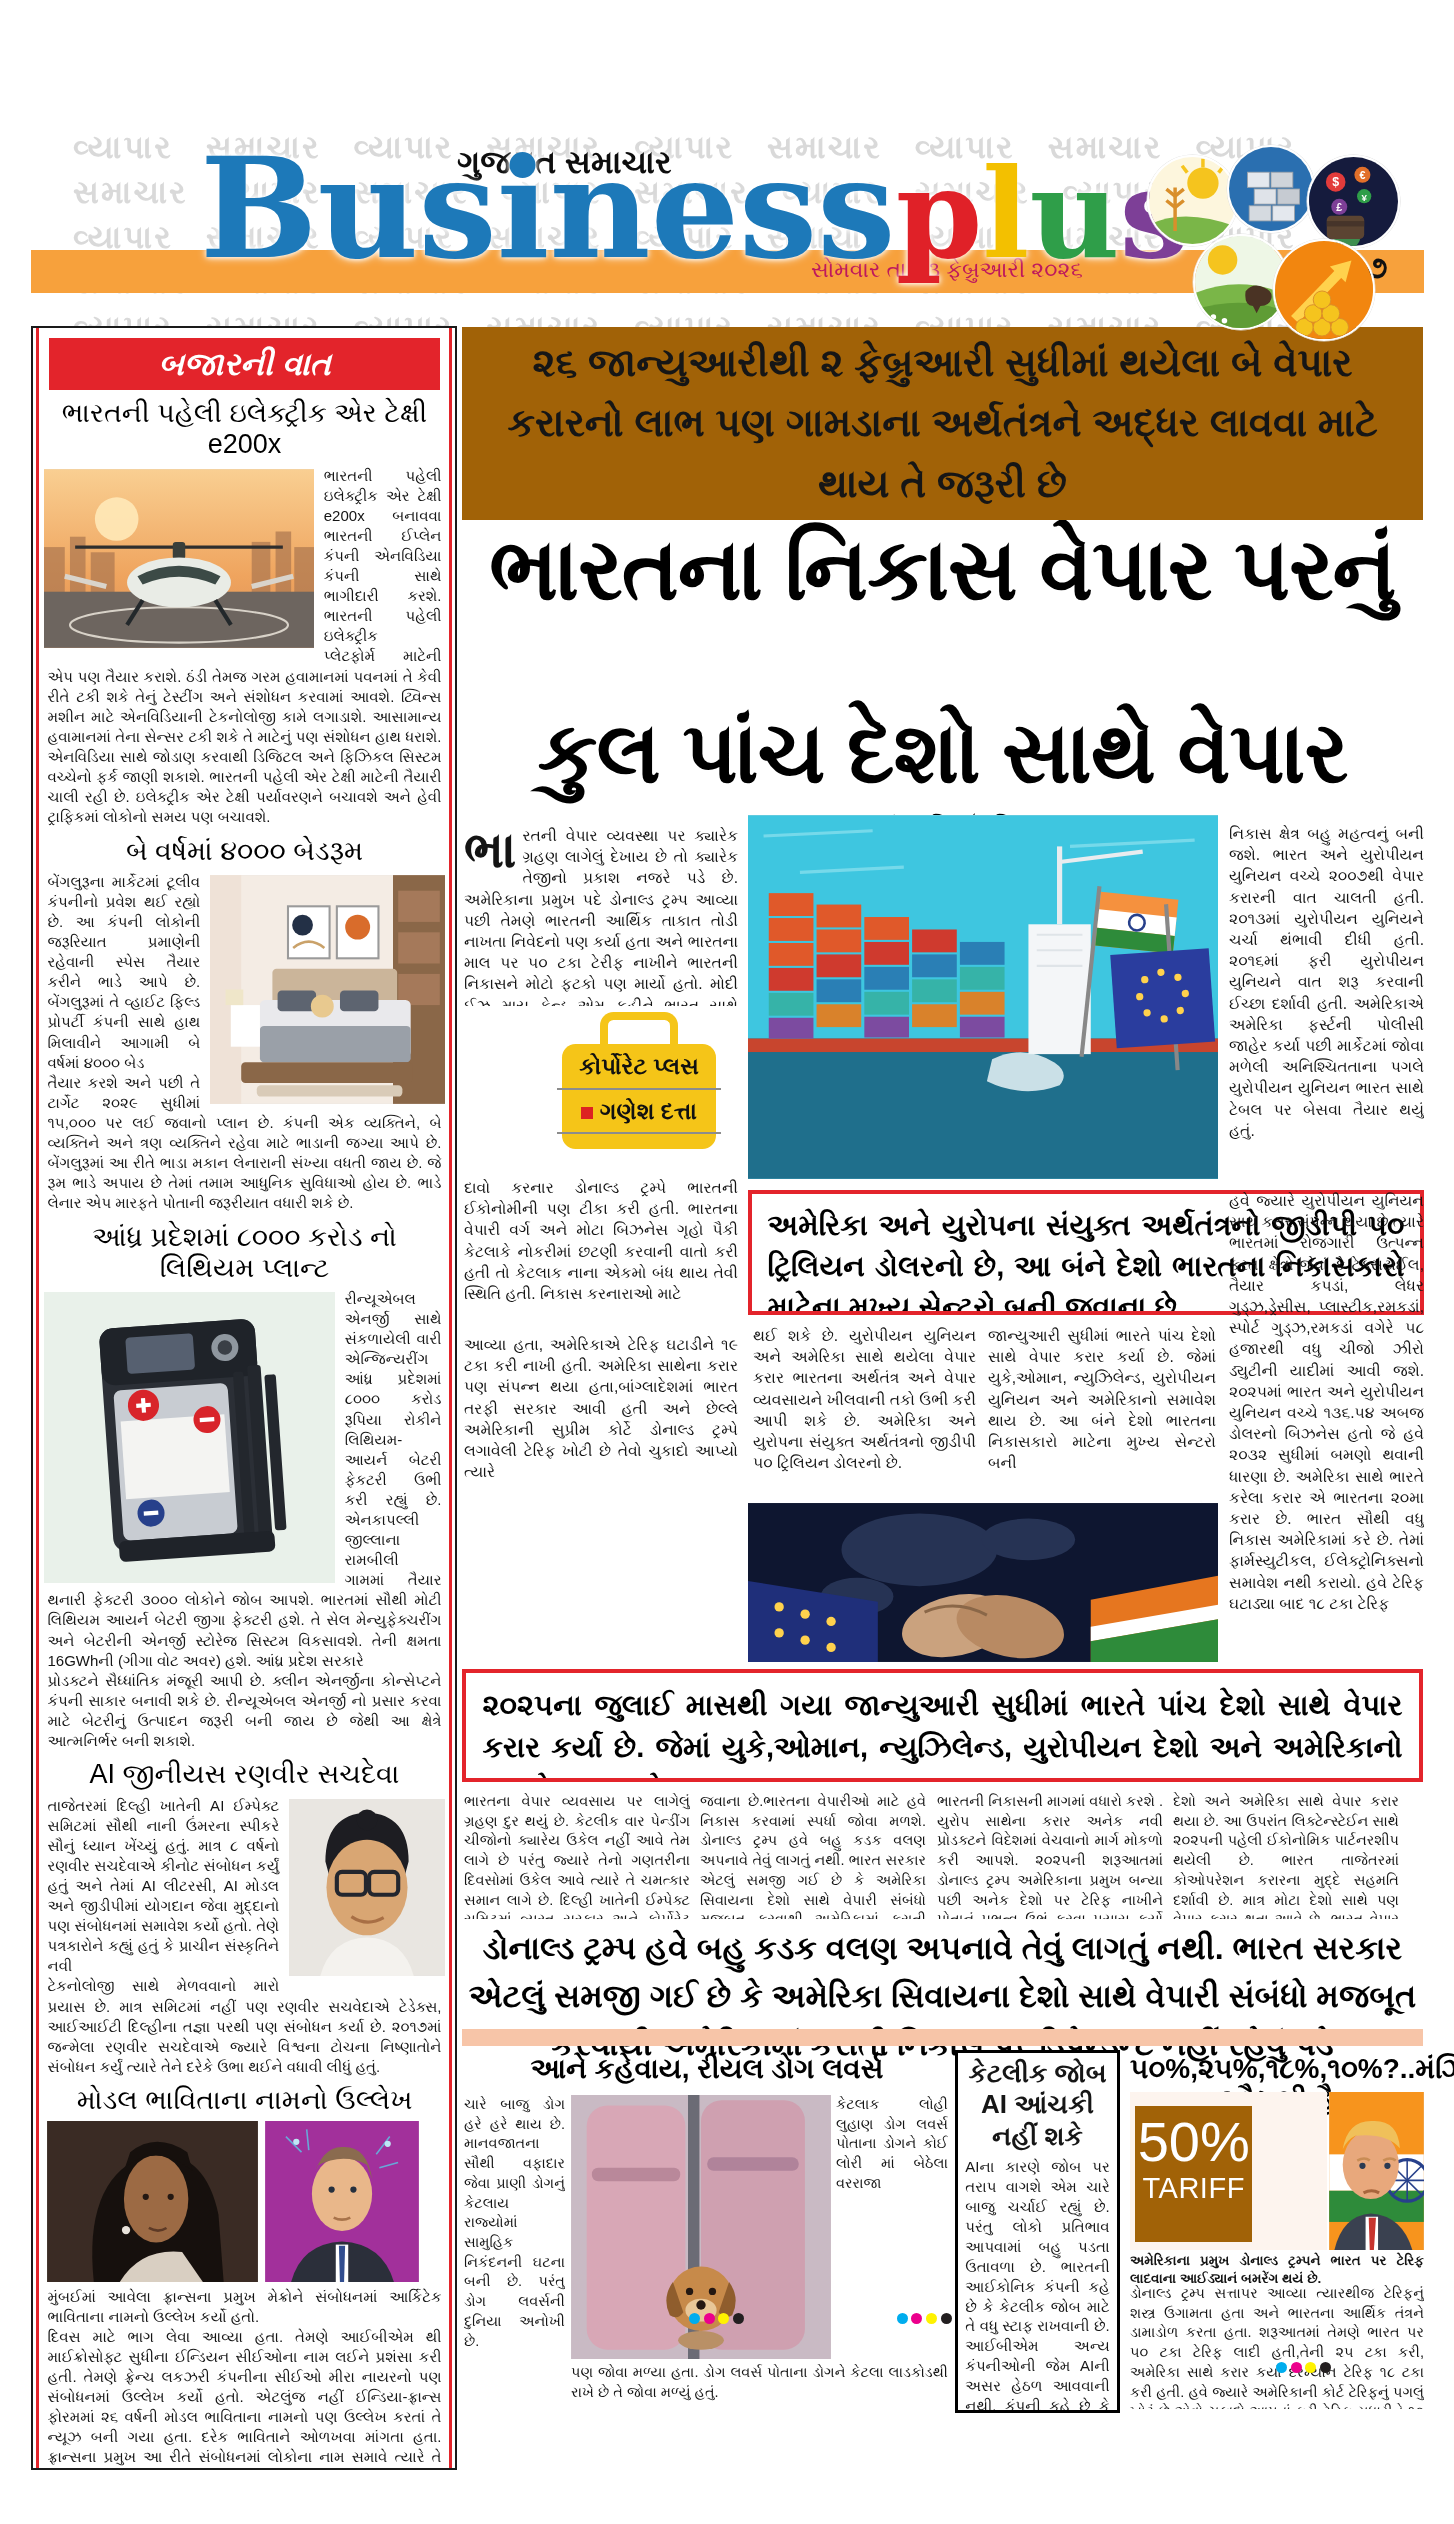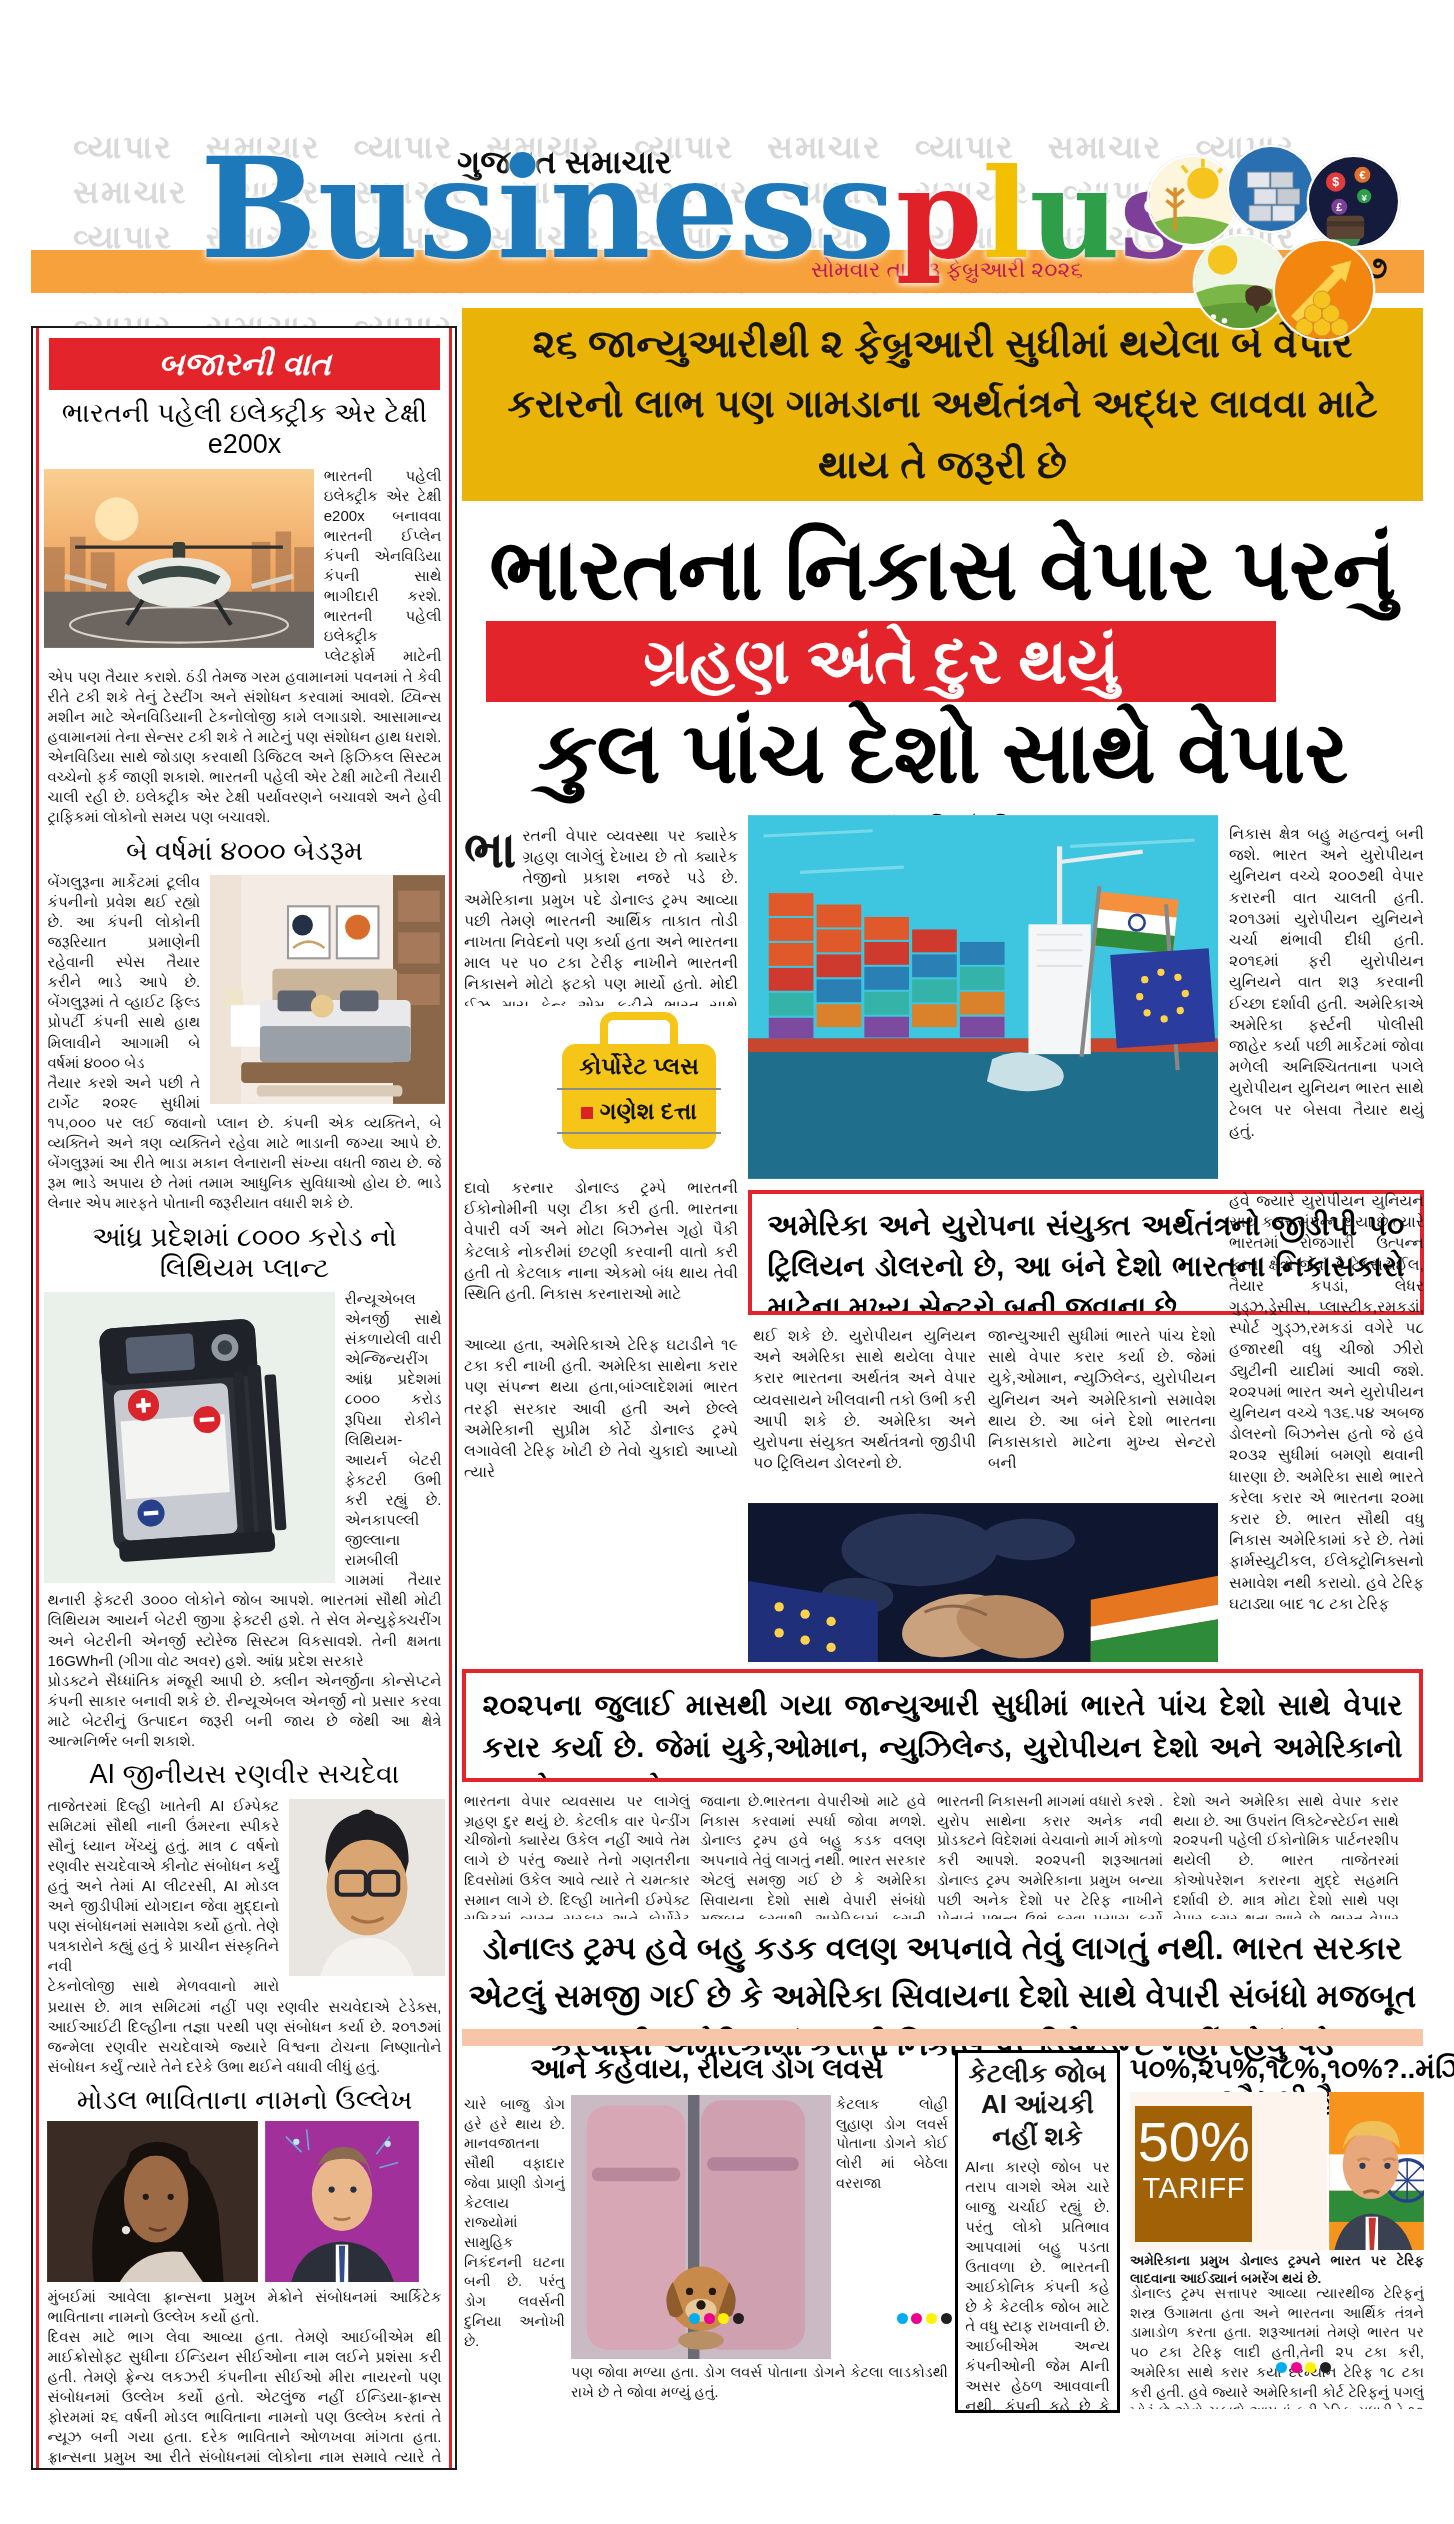--- a/index.html
+++ b/index.html
@@ -28,21 +28,21 @@
   .sb-inner{position:absolute;left:11.4px;right:10.4px;top:0;bottom:0;overflow:hidden;}
   .sb-banner{margin:10.4px 4.2px 7.3px;background:#e3242b;color:#fff;font-weight:bold;font-size:32px;
              text-align:center;padding:7.3px 0;font-style:italic;}
   .sb-head{font-weight:normal;font-size:27px;line-height:1.15;text-align:center;margin:8.3px 3.1px 5.2px;color:#000;}
   .sb-text{font-size:15px;line-height:1.34;text-align:justify;margin:0 3.1px;color:#141414;}
   .float-l{float:left;margin:3.1px 9.4px 4.2px 0;}
   .float-r{float:right;margin:3.1px 0 4.2px 9.4px;}
   .clear{clear:both;}
   .imgframe{display:block;background:#ddd;overflow:hidden;}
   
-  .strap{position:absolute;left:462px;top:308px;width:961px;height:193px;background:#eab308;z-index:2;
+  .strap{position:absolute;left:462px;top:327px;width:961px;height:193px;background:#a16207;z-index:2;
          font-weight:bold;font-size:39px;line-height:1.55;text-align:center;display:flex;align-items:center;justify-content:center;padding:0 9px;box-sizing:border-box;}
   .h-kicker{position:absolute;left:462px;top:526px;width:961px;text-align:center;font-weight:bold;
             font-size:86px;line-height:1.02;color:#000;letter-spacing:-1px;}
   .h-banner{position:absolute;left:486px;top:621px;width:790px;height:81px;background:#e3242b;color:#fff;
             font-weight:bold;font-size:64px;display:flex;align-items:center;justify-content:center;letter-spacing:-0.5px;}
   .h-main{position:absolute;left:462px;top:710px;width:961px;text-align:center;font-weight:bold;
           font-size:85px;line-height:1.02;color:#000;letter-spacing:-1px;}
   .body-col{position:absolute;font-size:15.6px;line-height:1.36;text-align:justify;color:#141414;overflow:hidden;}
   .dropcap{float:left;font-size:50px;line-height:.9;font-weight:bold;margin:3.1px 6.2px 0 0;}
   .quote-box{position:absolute;border:4.2px solid #e3242b;background:#fff;font-weight:bold;color:#000;
@@ -329,21 +329,20 @@
       <div class="sb-text">દિવસ માટે ભાગ લેવા આવ્યા હતા. તેમણે આઈબીએમ થી માઈક્રોસોફ્ટ સુધીના ઈન્ડિયન સીઈઓના નામ લઈને પ્રશંસા કરી હતી. તેમણે ફ્રેન્ચ લકઝરી કંપનીના સીઈઓ મીરા નાયરનો પણ સંબોધનમાં ઉલ્લેખ કર્યો હતો. એટલુંજ નહીં ઈન્ડિયા-ફ્રાન્સ ફોરમમાં ૨૬ વર્ષની મોડલ ભાવિતાના નામનો પણ ઉલ્લેખ કરતાં તે ન્યૂઝ બની ગયા હતા. દરેક ભાવિતાને ઓળખવા માંગતા હતા. ફ્રાન્સના પ્રમુખ આ રીતે સંબોધનમાં લોકોના નામ સમાવે ત્યારે તે પ્રોત્સાહીત થતા હોય છે.</div>
       <div class="clear"></div>
 
       <div class="clear"></div>
 
     </div>
   </div>
 
   <div class="strap">૨૬ જાન્યુઆરીથી ૨ ફેબ્રુઆરી સુધીમાં થયેલા બે વેપાર કરારનો લાભ પણ ગામડાના અર્થતંત્રને અદ્ધર લાવવા માટે થાય તે જરૂરી છે</div>
   <div class="h-kicker">ભારતના નિકાસ વેપાર પરનું</div>
-  <div class="h-banner">ગ્રહણ અંતે દુર થયું</div>
   <div class="h-main">કુલ પાંચ દેશો સાથે વેપાર કરાર</div>
 
   <div class="body-col" style="left:464px;top:825px;width:274px;height:181px;">
     <span class="dropcap">ભા</span><span>રતની વેપાર વ્યવસ્થા પર ક્યારેક ગ્રહણ લાગેલું દેખાય છે તો ક્યારેક તેજીનો પ્રકાશ નજરે પડે છે. અમેરિકાના પ્રમુખ પદે ડોનાલ્ડ ટ્રમ્પ આવ્યા પછી તેમણે ભારતની આર્થિક તાકાત તોડી નાખતા નિવેદનો પણ કર્યા હતા અને ભારતના માલ પર ૫૦ ટકા ટેરીફ નાખીને ભારતની નિકાસને મોટો ફટકો પણ માર્યો હતો. મોદી ઈઝ માય ફ્રેન્ડ એમ કહીને ભારત સાથે મજબૂત સંબંધોનો</span>
   </div>
 
   <div class="abs imgframe" style="left:748px;top:815px;width:470px;height:364px;">
     <svg width="470" height="364" viewBox="0 0 905 700">
       <rect width="905" height="700" fill="#3ec6e0"></rect>
       <g stroke="#8fe2ef" stroke-width="6" opacity=".7">

